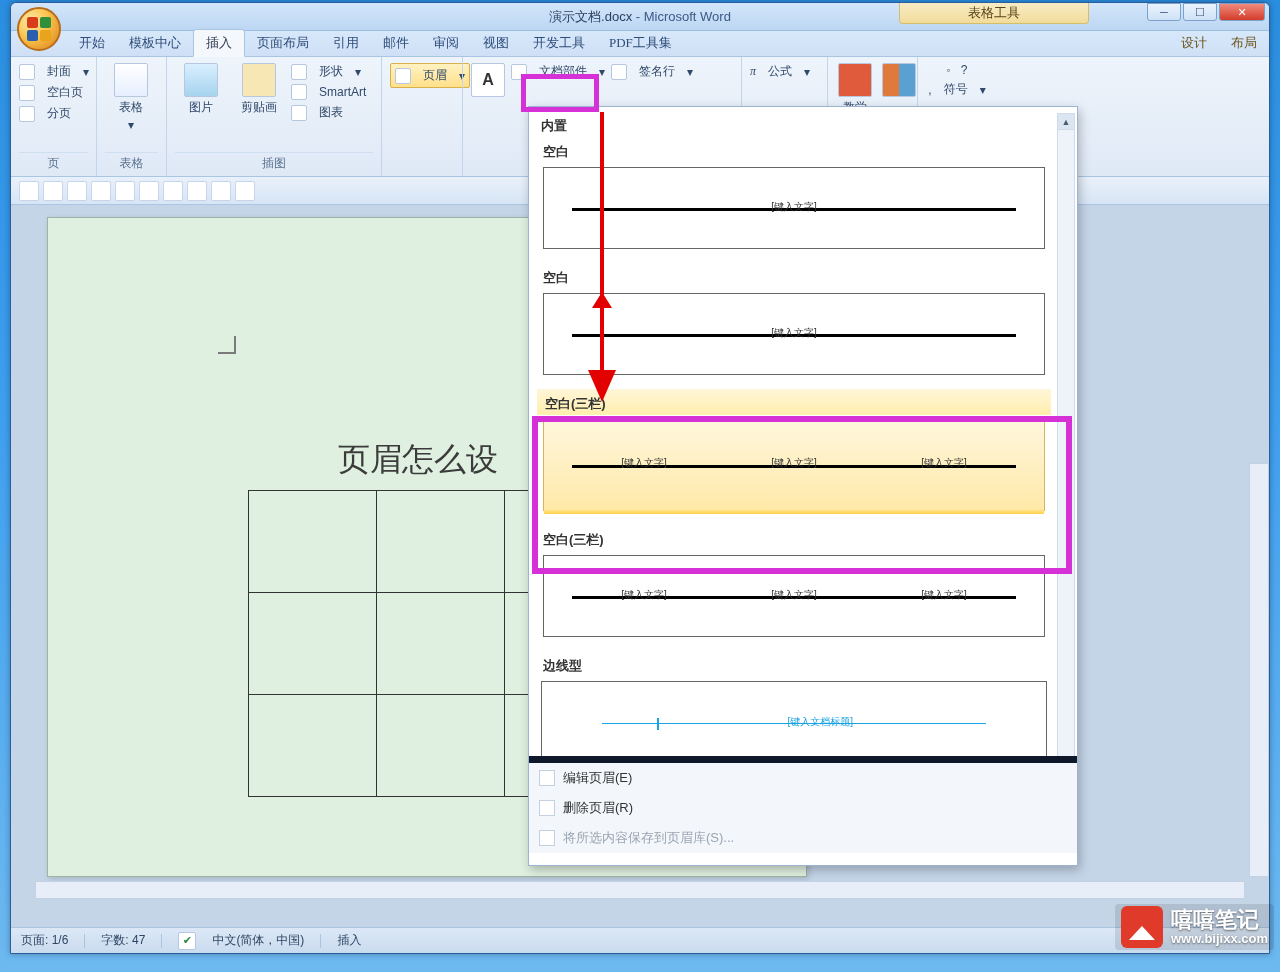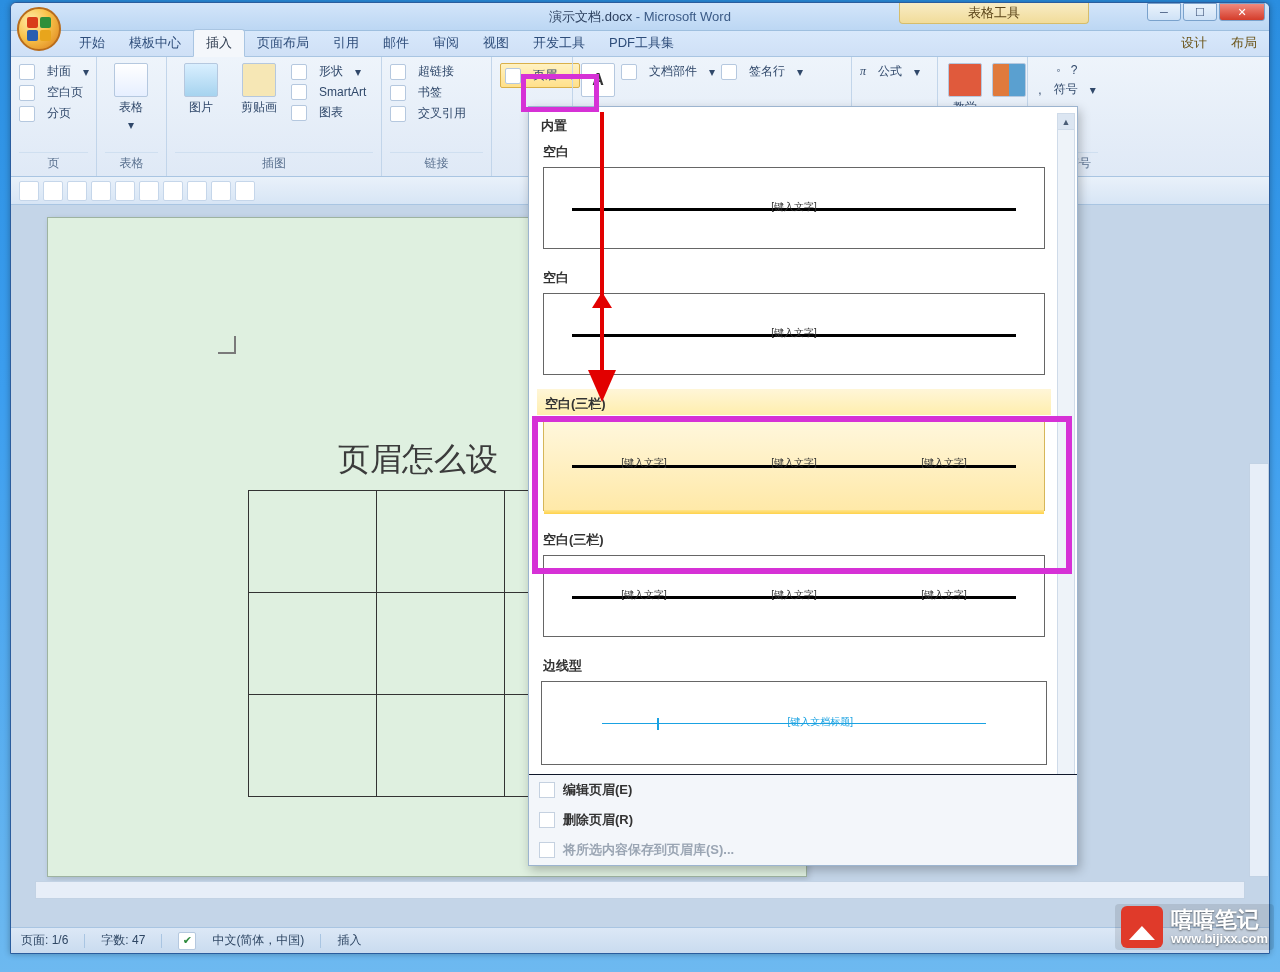--- a/index.html
+++ b/index.html
@@ -15,21 +15,21 @@
 .office-btn span:nth-child(4){background:#e8a51c;border-radius:2px;}
 .title-center { margin:16px auto; font-size:13px; color:#3a5a86; }
 .title-center .doc { color:#2b3f5e; }
 .win-btns { position:absolute; right:4px; top:0; display:flex; }
 .win-btns div { width:34px; height:18px; border:1px solid #7aa2cc; margin-left:2px; background:linear-gradient(#eaf3fc,#cfe2f6); display:flex; align-items:center; justify-content:center; border-radius:0 0 3px 3px; font-size:11px; color:#3a5076;}
 .win-btns .close { background:linear-gradient(#f08a7e,#d43c2a); color:#fff; width:46px; }
 .ctx-title { position:absolute; right:180px; top:0; width:190px; text-align:center; background:linear-gradient(#f8ecc5,#f1dc9a); border:1px solid #d6bd6b; border-top:none; border-radius:0 0 4px 4px; font-size:13px; color:#5a4418; line-height:20px; }
 
 
 .tabs { height:26px; display:flex; align-items:flex-end; padding-left:56px; background:linear-gradient(#d8e8fb,#cfe0f6); border-bottom:1px solid #a9c5e2; position:relative; }
-.tab { padding:4px 12px 4px; font-size:13px; color:#2e4d7a; cursor:pointer; }
+.tab { padding:4px 12px 4px; font-size:13px; color:#2e4d7a; cursor:pointer;font-family:Liberation Serif, serif; }
 .tab.active { background:#f4f7fb; border:1px solid #a9c5e2; border-bottom:1px solid #f4f7fb; border-radius:3px 3px 0 0; margin-bottom:-1px; color:#2f3c50; }
 .tab.ctx { color:#6b5418; }
 
 
 .ribbon { height:120px; background:linear-gradient(#eef4fb,#dfe9f6); border-bottom:1px solid #a9c5e2; display:flex; position:relative; }
 .group { border-right:1px solid #c2d5ea; padding:4px 8px 2px; display:flex; flex-direction:column; }
 .group-body { flex:1; display:flex; gap:6px; align-items:flex-start; }
 .group-label { font-size:12px; color:#5a718f; text-align:center; padding:2px 0; border-top:1px solid #cfdff0; margin-top:2px;}
 .big-btn { display:flex; flex-direction:column; align-items:center; width:52px; padding:2px; font-size:12px; color:#30486a; gap:2px; }
 .big-btn .ico { width:34px; height:34px; border:1px solid #b5c8df; background:#fff; border-radius:2px; display:flex; align-items:center; justify-content:center; }
@@ -59,21 +59,21 @@
 .g-item-title { font-size:13px; color:#333; padding:6px 8px 2px; font-weight:700;}
 .g-item { margin:4px 8px 14px; border:1px solid #666; height:92px; background:#fff; position:relative; }
 .g-item.short{height:82px;}
 .g-line { position:absolute; left:28px; right:28px; top:50%; height:3px; border-top:2px solid #000; border-bottom:1px solid #000; }
 .g-ph { position:absolute; top:40%; font-size:10px; color:#333; transform:translateX(-50%);}
 .g-ph.c{left:50%;} .g-ph.l{left:20%;} .g-ph.r{left:80%;}
 .g-border { margin:4px 6px 14px; border:1px solid #666; height:84px; background:#fff; position:relative;}
 .g-border .bl{position:absolute;left:60px;right:60px;top:50%;border-top:1px solid #1aa2e2;}
 .g-border .tick{position:absolute;left:115px;top:44%;width:2px;height:12px;background:#1aa2e2;}
 .g-border .pp{position:absolute;left:50%;top:40%;transform:translateX(-10%);font-size:10px;color:#1aa2e2;}
-.footer-cmds { position:absolute; left:0; right:0; bottom:0; border-top:1px solid #0f172a; background:#f3f6fa;font-weight:bold; }
+.footer-cmds { position:absolute; left:0; right:0; bottom:12px; border-top:7px solid #0f172a; background:#f3f6fa; }
 .cmd { display:flex; align-items:center; gap:8px; padding:6px 10px; font-size:13px; color:#333; }
 .cmd.disabled{color:#9aa5b3;}
 .cmd .ci{width:16px;height:16px;background:#fff;border:1px solid #c5d1e0;}
 
 
 .hl-btn { position:absolute; left:521px; top:74px; width:78px; height:38px; border:5px solid #d631d6; z-index:60; pointer-events:none; }
 .hl-item { position:absolute; border:6px solid #d631d6; z-index:55; pointer-events:none; }
 .gallery .g-item.sel { background:linear-gradient(#fff7dd,#ffe9a8); border:1px solid #d6b659; }
 .gallery .g-item.sel .g-line{border-color:#000;}
 .gallery .g-item.hovbot::after{content:"";position:absolute;left:0;right:0;bottom:-4px;height:4px;background:linear-gradient(#ffe48a,#ffd24a);}
@@ -189,39 +189,20 @@
               <span>SmartArt</span>
             </div>
           <div class="small-item">
               <span class="si"></span>
               <span>图表</span>
             </div>
         </div>
       </div>
       <div class="group-label">插图</div>
     </div>
-    <div class="group" style="width:110px">
-      <div class="group-body">
-          <div class="small-col">
-        <div class="small-item">
-              <span class="si"></span>
-              <span>超链接</span>
-            </div>
-        <div class="small-item">
-              <span class="si"></span>
-              <span>书签</span>
-            </div>
-        <div class="small-item">
-              <span class="si"></span>
-              <span>交叉引用</span>
-            </div>
-      </div>
-        </div>
-      <div class="group-label">链接</div>
-    </div>
     <div class="group" style="width:80px;border-right:none">
       <div class="group-body">
           <div class="small-col">
         <div class="small-item" style="background:linear-gradient(#fff2c2,#ffe08a);border:1px solid #d9b04a;padding:3px 4px;border-radius:2px;"><span class="si"></span><span>页眉</span> ▾</div>
       </div>
         </div>
     </div>
     <div class="group" style="width:280px;border-left:1px solid #c2d5ea">
       <div class="group-body">
         <div class="big-btn" style="width:34px">

